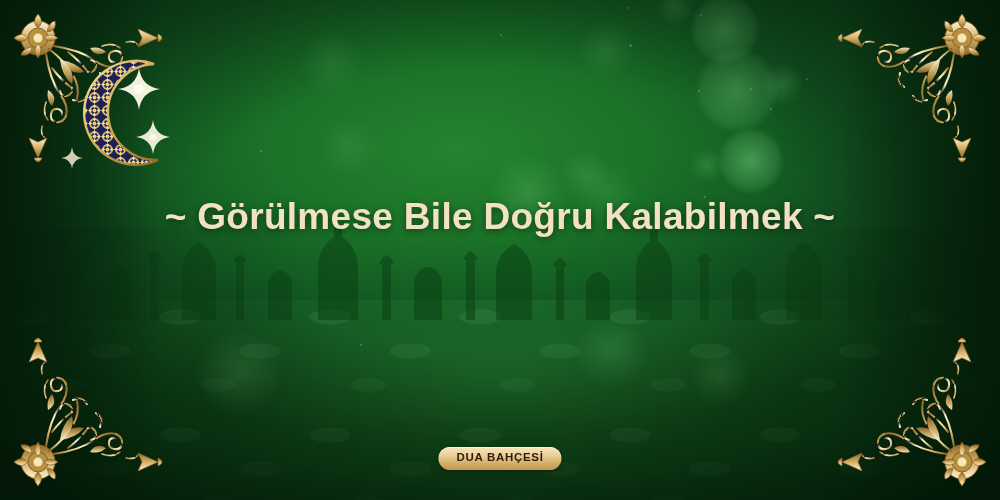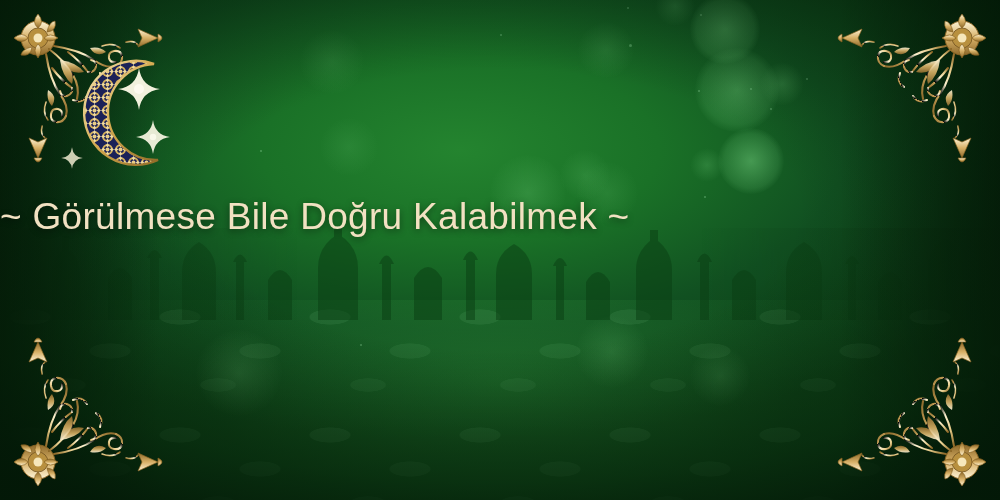--- a/index.html
+++ b/index.html
@@ -67,23 +67,23 @@
   
   .crescent{position:absolute;left:62px;top:52px;width:120px;height:125px;}
   .crescent svg{display:block;width:100%;height:100%;}
 
   .sparkle{position:absolute;pointer-events:none;}
   .sparkle svg{display:block;width:100%;height:100%;}
 
   
   .headline{
     position:absolute;left:0;right:0;top:196px;
-    text-align:left;
+    text-align:center;
     font-size:37px;
-    font-weight:400;
+    font-weight:700;
     letter-spacing:.3px;
     color:#f2e1c2;
     text-shadow:0 2px 7px rgba(0,0,0,.45);
     white-space:nowrap;
   }
 
   
   .badge{
     position:absolute;left:50%;transform:translateX(-50%);
     top:447px;
@@ -468,14 +468,15 @@
     </svg>
   </div>
   <div class="sparkle" style="left:60px;top:146px;width:24px;height:24px;">
     <svg viewBox="0 0 42 42">
       <path d="M21 2 Q23 19 40 21 Q23 23 21 40 Q19 23 2 21 Q19 19 21 2 Z" fill="#fff6dc" opacity=".8"></path>
     </svg>
   </div>
 
   <div class="headline">~ Görülmese Bile Doğru Kalabilmek ~</div>
 
+  <div class="badge">DUA BAHÇESİ</div>
 
 </div>
 
 </body></html>

